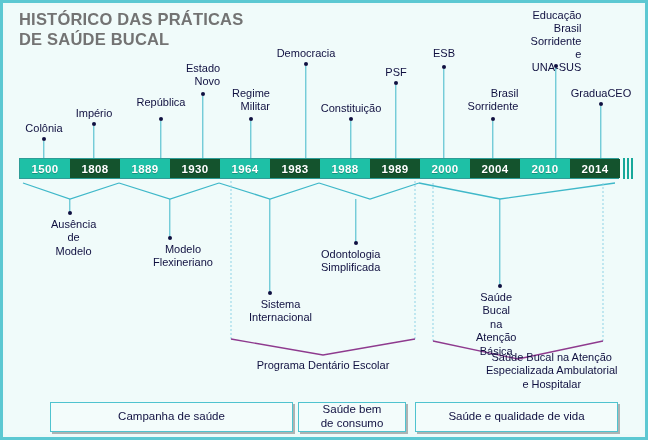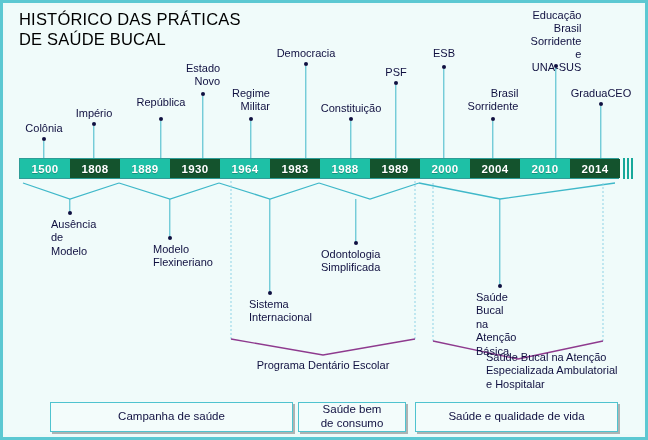--- a/index.html
+++ b/index.html
@@ -19,22 +19,22 @@
   }
   #inner{
     position:absolute;
     left:3px;top:3px;right:3px;bottom:3px;
     background:#f0fbfa;
   }
 
   
   #title{
     position:absolute;left:16px;top:6px;
-    font-size:16.5px;font-weight:normal;
-    color:#000000;letter-spacing:.2px;line-height:1.22;
+    font-size:16.5px;font-weight:bold;
+    color:#737373;letter-spacing:.2px;line-height:1.22;
     white-space:pre-line;
   }
 
   
   #bar{
     position:absolute;left:16px;top:155px;
     width:600px;height:21px;
     border:1px solid #2f9c97;
     box-sizing:border-box;
     display:flex;
@@ -72,21 +72,21 @@
     position:absolute;width:1.4px;background:#3fb8c9;
     transform:translateX(-50%);
   }
 
   
   #svg{position:absolute;left:0;top:0;width:648px;height:440px;pointer-events:none;}
 
   
   .low{
     position:absolute;font-size:11px;color:#101040;
-    line-height:1.22;white-space:pre-line;
+    line-height:1.22;white-space:pre-line;text-align:center;
   }
   .low.ctr{transform:translateX(-50%);}
 
   
   .catbox{
     position:absolute;
     box-sizing:border-box;
     background:#f3fcfb;
     border:1.5px solid #4fc3cf;
     box-shadow:2px 2px 0 rgba(120,120,120,.55);

